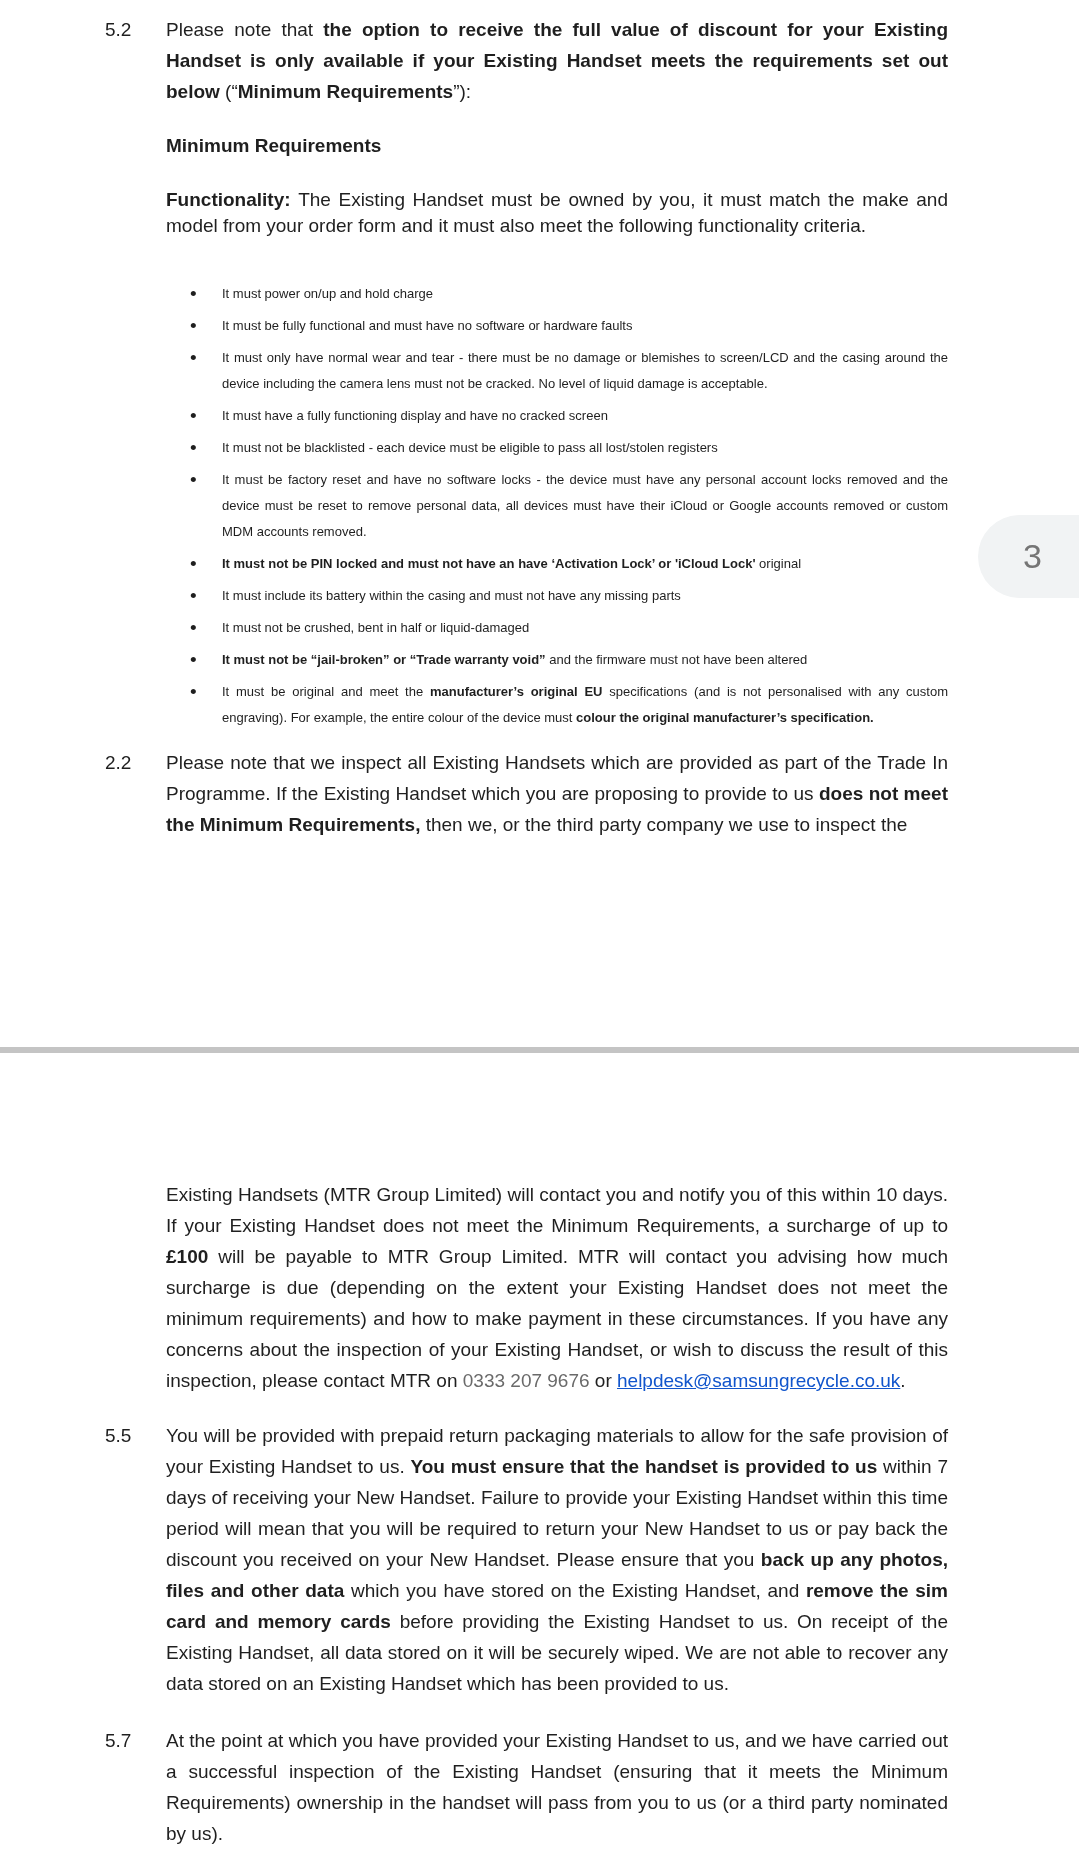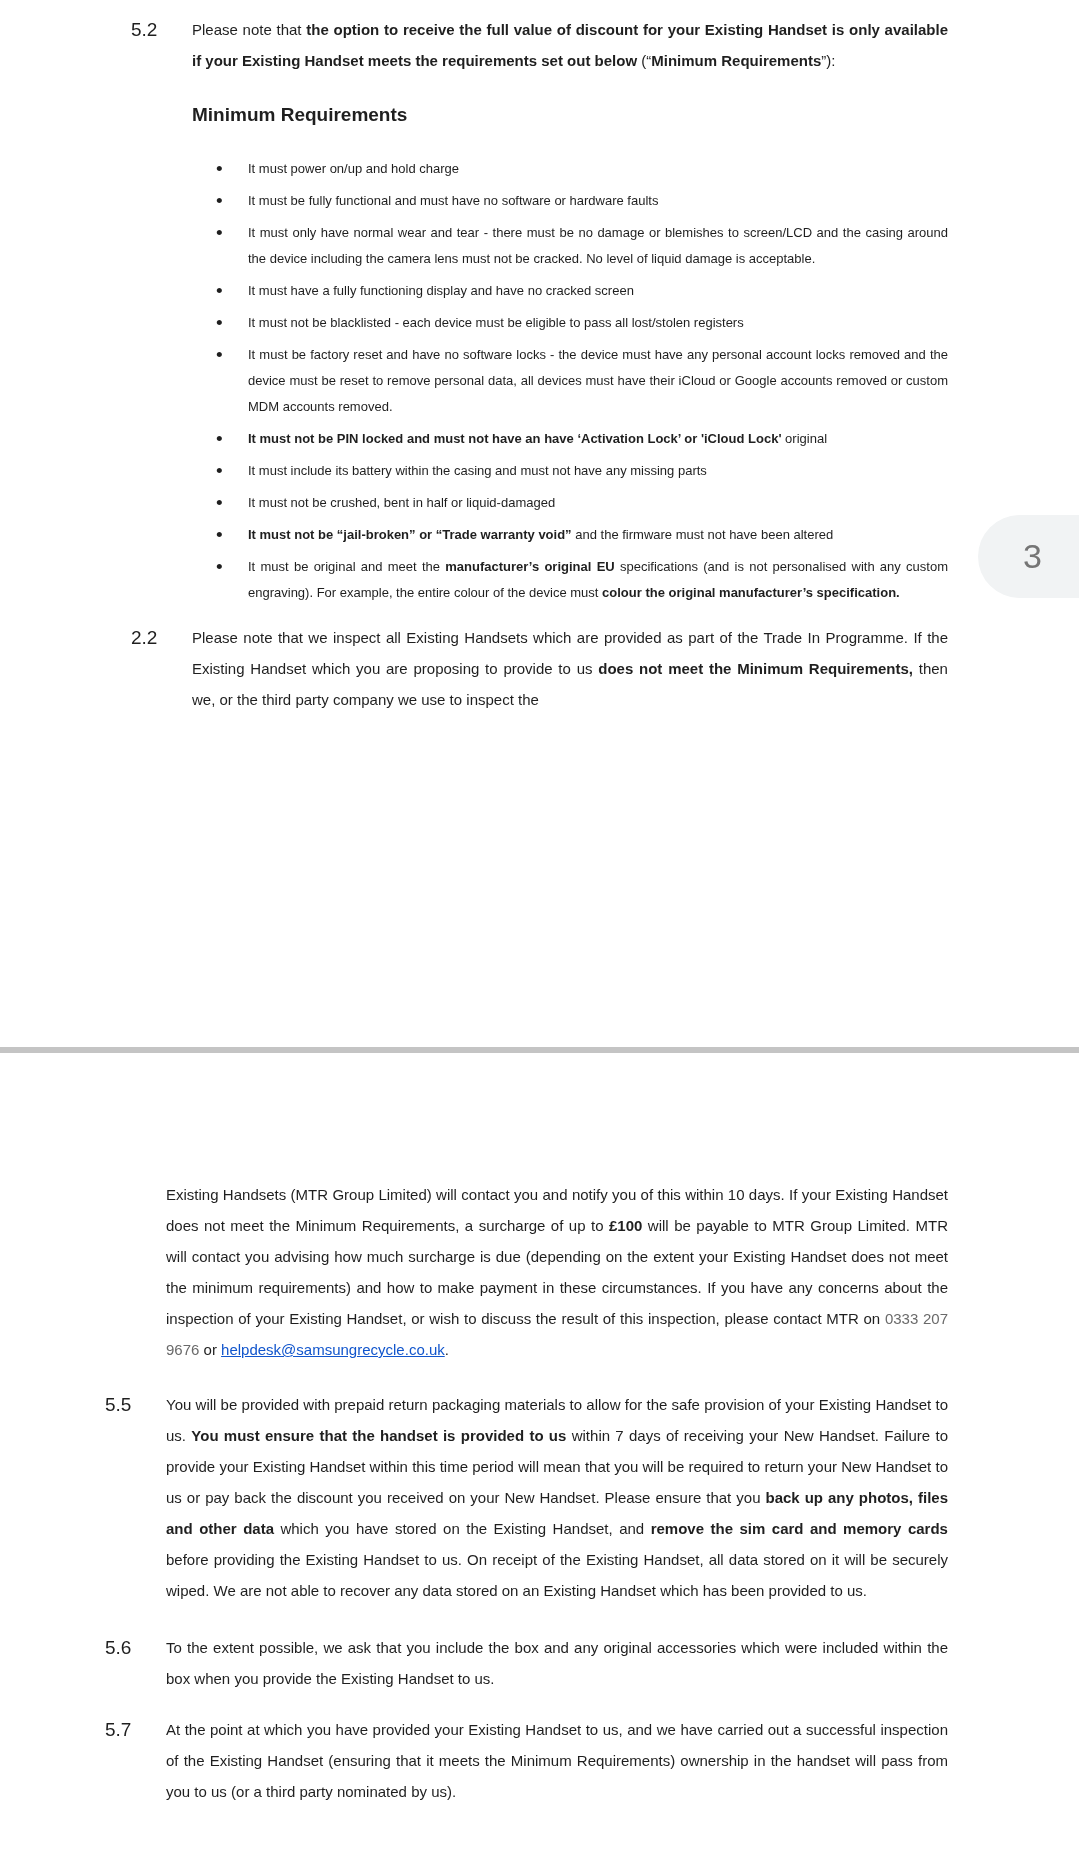--- a/index.html
+++ b/index.html
@@ -21,41 +21,41 @@
   .viewport {
     position: relative;
     width: 1079px;
     height: 1869px;
     overflow: hidden;
     background: var(--page-bg);
   }
   .pdf-page {
     background: var(--page-bg);
   }
-  .page-1 { height: 1033px; margin-left: 26px; }
+  .page-1 { height: 1033px; }
   .page-2 { padding-top: 126px; }
   .page-content {
     padding-left: 166px;
     padding-right: 131px;
   }
   .clause {
     position: relative;
     margin-bottom: 26px;
   }
   .clause-number {
     position: absolute;
     left: -61px;
     top: 0;
     font-size: 19px;
     line-height: 31px;
     color: var(--text);
     white-space: nowrap;
   }
   .clause-text, .para {
-    font-size: 15px;
+    font-size: 19px;
     line-height: 31px;
     text-align: justify;
   }
   .tight {
     line-height: 26px;
   }
   .sub-heading {
     font-size: 19px;
     font-weight: 700;
     line-height: 26px;
@@ -127,20 +127,21 @@
   <div class="pdf-page page-1">
     <div class="page-content">
 
       <div class="clause c52">
         <span class="clause-number">5.2</span>
         <p class="clause-text"><span>Please note that </span><span class="b">the option to receive the full value of discount for your Existing Handset is only available if your Existing Handset meets the requirements set out below</span><span> (“</span><span class="b">Minimum Requirements</span><span>”):</span></p>
       </div>
 
       <h3 class="sub-heading">Minimum Requirements</h3>
 
+      <p class="para tight func-para"><span class="b">Functionality: </span><span>The Existing Handset must be owned by you, it must match the make and model from your order form and it must also meet the following functionality criteria.</span></p>
 
       <ul class="bullet-list">
           <li class="bullet-item">
             <span class="bullet-dot">•</span>
             <div class="bullet-text"><span>It must power on/up and hold charge</span></div>
           </li>
           <li class="bullet-item">
             <span class="bullet-dot">•</span>
             <div class="bullet-text"><span>It must be fully functional and must have no software or hardware faults</span></div>
           </li>
@@ -197,24 +198,20 @@
 
       <div class="clause c54">
         <p class="clause-text"><span>Existing Handsets (MTR Group Limited) will contact you and notify you of this within 10 days. If your Existing Handset does not meet the Minimum Requirements, a surcharge of up to </span><span class="b">£100</span><span> will be payable to MTR Group Limited. MTR will contact you advising how much surcharge is due (depending on the extent your Existing Handset does not meet the minimum requirements) and how to make payment in these circumstances. If you have any concerns about the inspection of your Existing Handset, or wish to discuss the result of this inspection, please contact MTR on </span><span class="muted">0333 207 9676</span><span> or </span><a class="link">helpdesk@samsungrecycle.co.uk</a><span>.</span></p>
       </div>
 
       <div class="clause c55">
         <span class="clause-number">5.5</span>
         <p class="clause-text"><span>You will be provided with prepaid return packaging materials to allow for the safe provision of your Existing Handset to us. </span><span class="b">You must ensure that the handset is provided to us</span><span> within 7 days of receiving your New Handset. Failure to provide your Existing Handset within this time period will mean that you will be required to return your New Handset to us or pay back the discount you received on your New Handset. Please ensure that you </span><span class="b">back up any photos, files and other data</span><span> which you have stored on the Existing Handset, and </span><span class="b">remove the sim card and memory cards</span><span> before providing the Existing Handset to us. On receipt of the Existing Handset, all data stored on it will be securely wiped. We are not able to recover any data stored on an Existing Handset which has been provided to us.</span></p>
       </div>
 
-      <div class="clause c56">
-        <span class="clause-number">5.6</span>
-        <p class="clause-text"><span>To the extent possible, we ask that you include the box and any original accessories which were included within the box when you provide the Existing Handset to us.</span></p>
-      </div>
 
       <div class="clause c57">
         <span class="clause-number">5.7</span>
         <p class="clause-text"><span>At the point at which you have provided your Existing Handset to us, and we have carried out a successful inspection of the Existing Handset (ensuring that it meets the Minimum Requirements) ownership in the handset will pass from you to us (or a third party nominated by us).</span></p>
       </div>
 
     </div>
   </div>
 
   <div class="page-badge">

